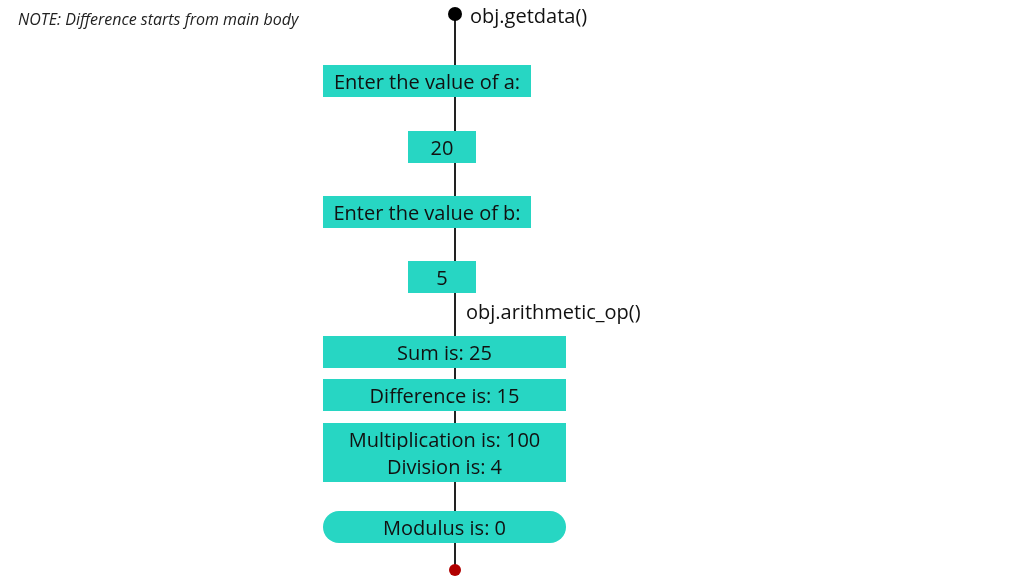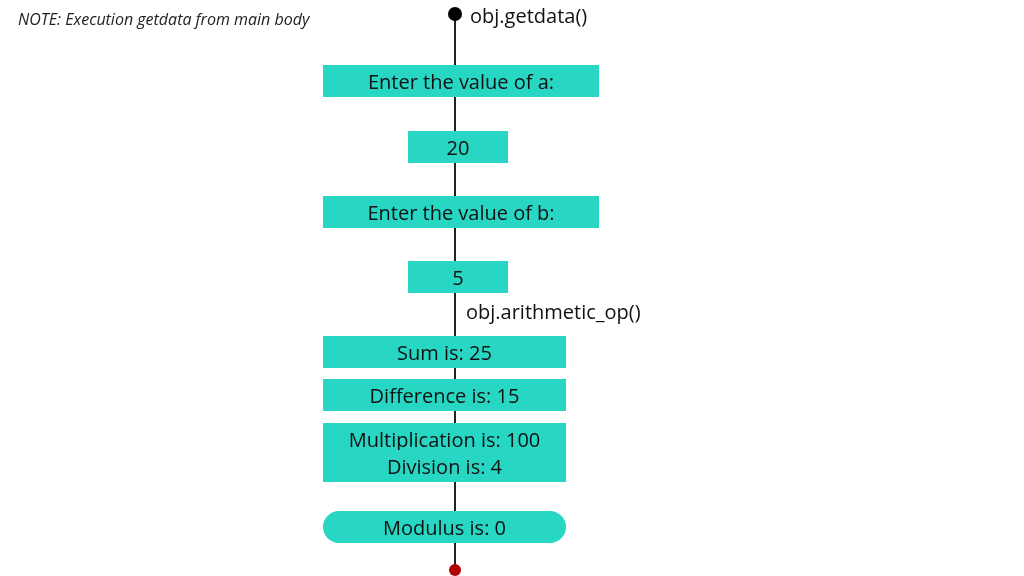--- a/index.html
+++ b/index.html
@@ -3,28 +3,28 @@
 <meta charset="utf-8">
 <style>
   * { box-sizing: border-box; margin: 0; padding: 0; }
   html, body { width: 1024px; height: 576px; background: #fff; font-family: "Segoe UI", "Open Sans", Arial, sans-serif; position: relative; overflow: hidden; }
   .note { position: absolute; top: 8px; left: 18px; font-style: italic; font-size: 16px; color: #222; }
   .axis { position: absolute; left: 454px; top: 13px; width: 2px; height: 557px; background: #222; }
   .start-dot { position: absolute; left: 448px; top: 7px; width: 14px; height: 14px; border-radius: 50%; background: #000; }
   .end-dot { position: absolute; left: 449px; top: 564px; width: 12px; height: 12px; border-radius: 50%; background: #b10000; }
   .call-label { position: absolute; font-size: 20px; color: #111; }
   .box { position: absolute; background: #27d6c3; color: #111; font-size: 20px; display: flex; align-items: center; justify-content: center; height: 32px; }
-  .w-wide   { left: 323px; width: 276px; text-align: right; }
-  .w-narrow { left: 408px; width: 100px;  }
+  .w-wide   { left: 323px; width: 208px; text-align: right; }
+  .w-narrow { left: 408px; width: 68px;  }
   .w-mid    { left: 323px; width: 243px; }
 </style>
 </head>
 <body>
 
-<div class="note">NOTE: Execution getdata from main body</div>
+<div class="note">NOTE: Difference starts from main body</div>
 
 <div class="axis"></div>
 <div class="start-dot"></div>
 <div class="end-dot"></div>
 
 <div class="call-label" style="left:470px; top:2px;">obj.getdata()</div>
 <div class="call-label" style="left:466px; top:298px;">obj.arithmetic_op()</div>
 
 <div class="box w-wide" style="top:65px;">Enter the value of a:</div>
 <div class="box w-narrow" style="top:131px;">20</div>

